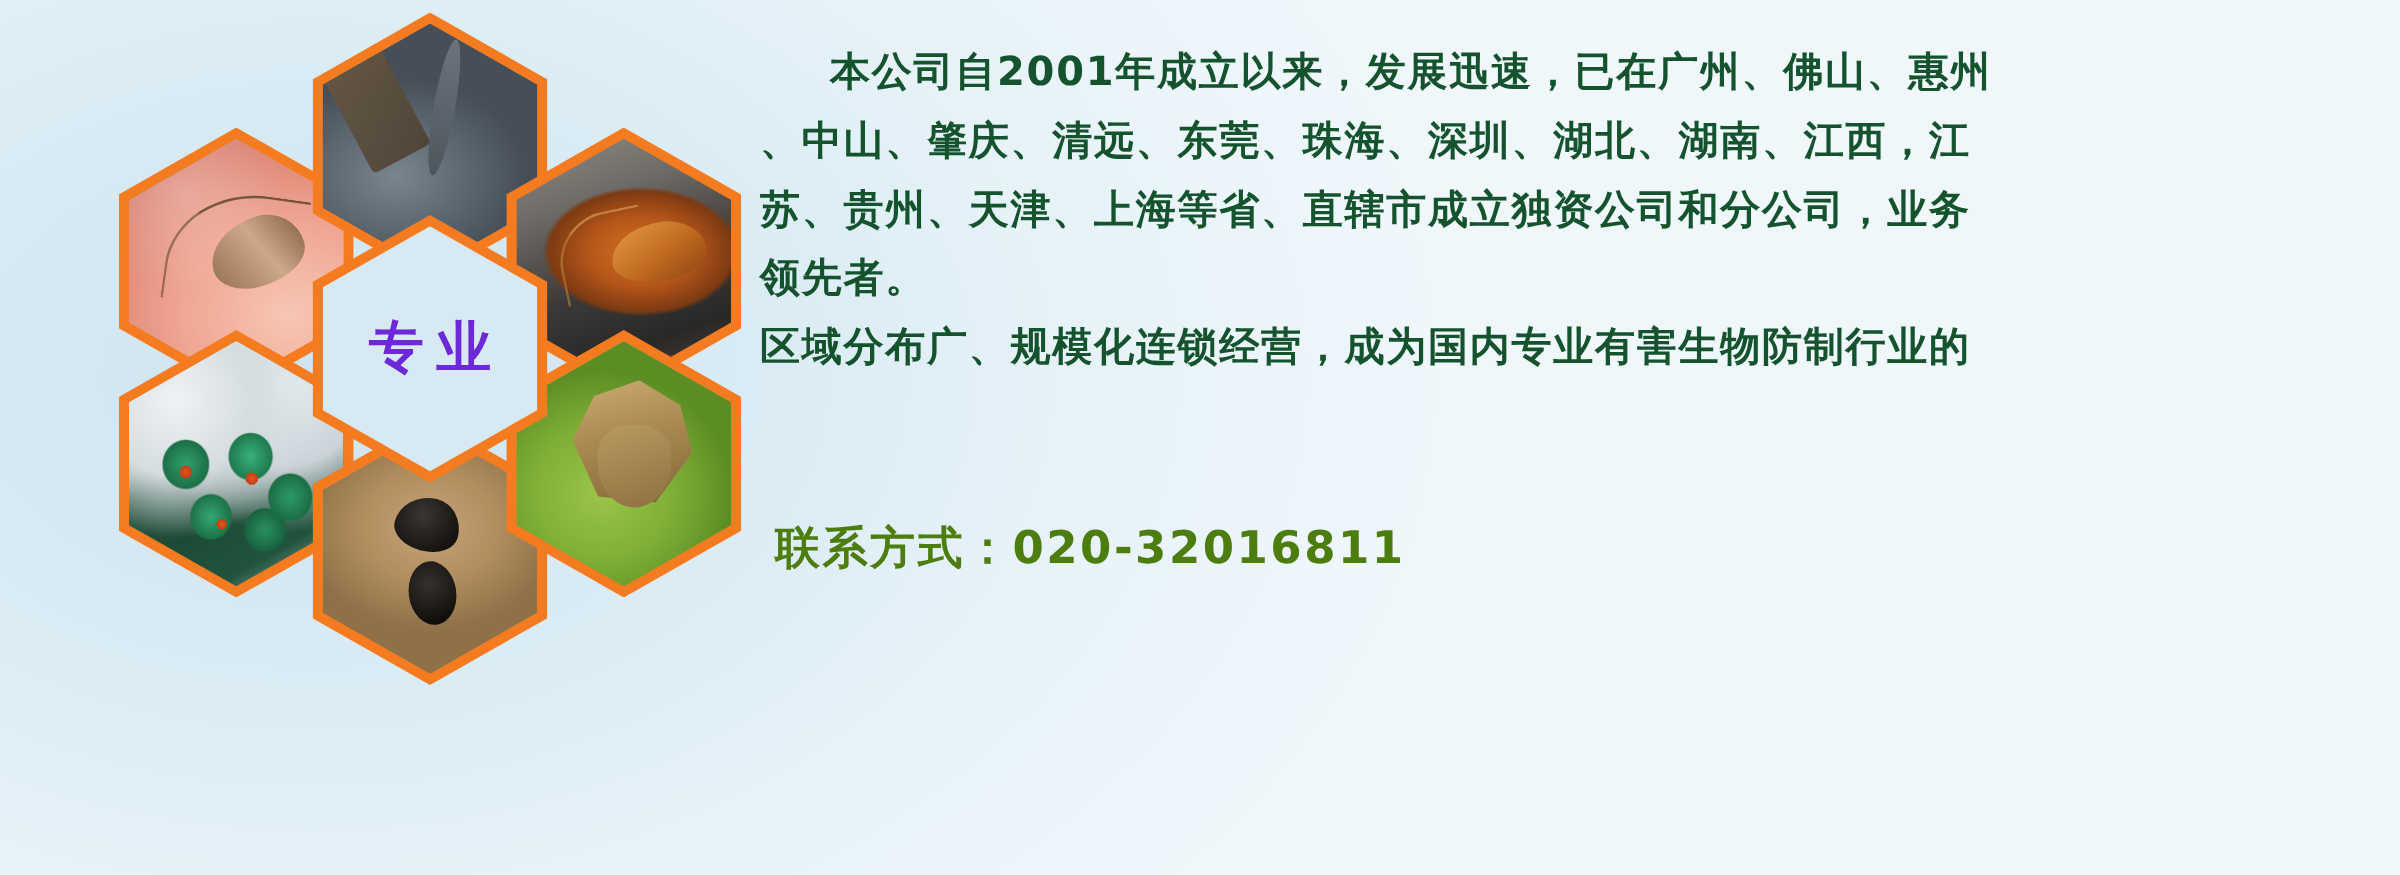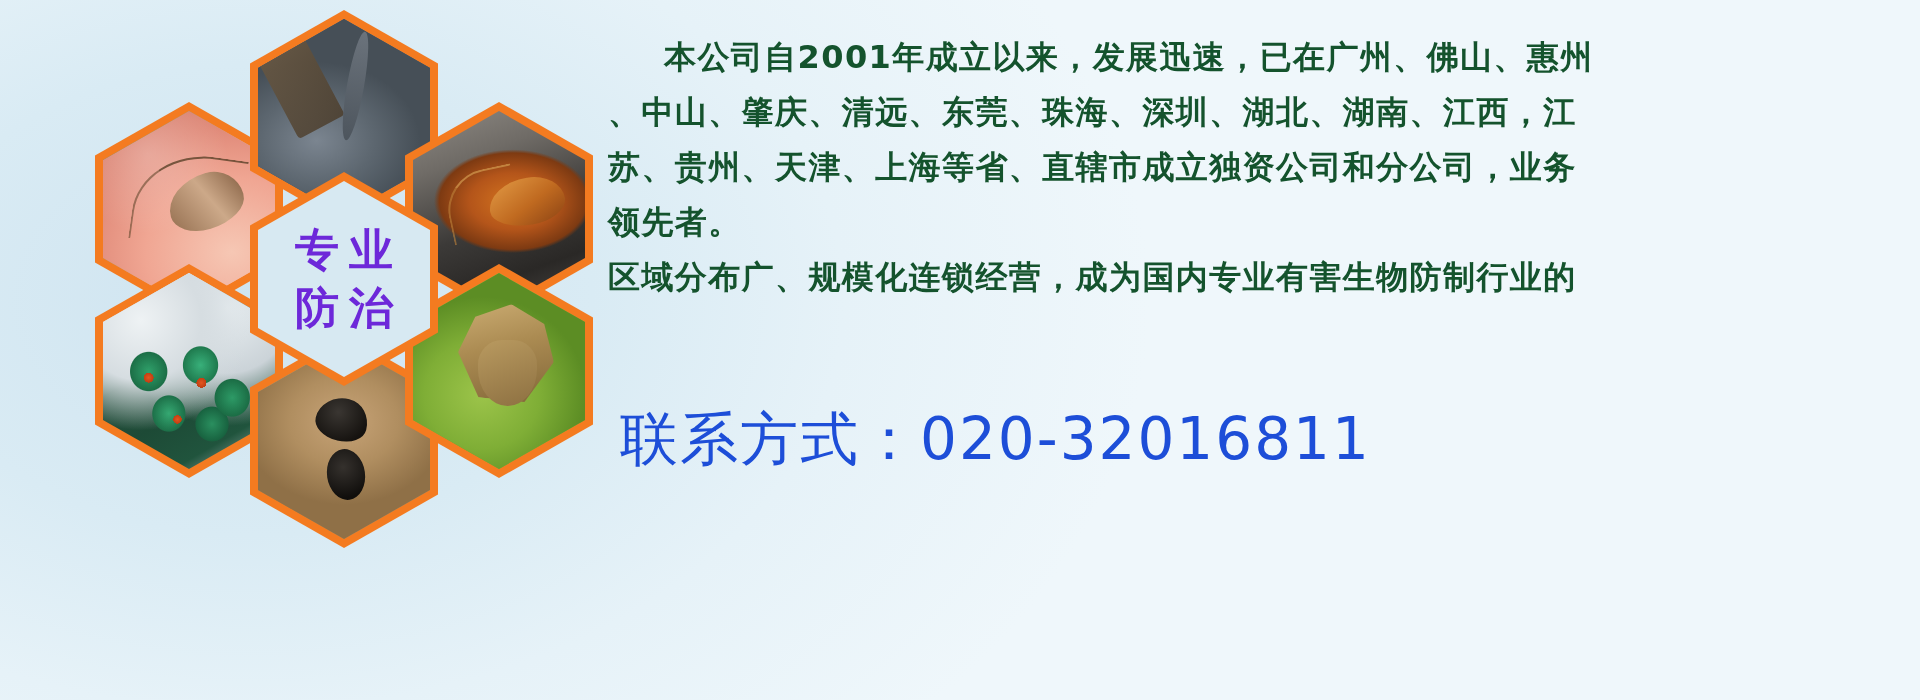--- a/index.html
+++ b/index.html
@@ -159,21 +159,21 @@
     color:#14532d;font-size:32px;line-height:55px;letter-spacing:1.4px;
     font-weight:600;text-indent:56px;
     font-family:"DejaVu Sans","Liberation Sans",sans-serif;
     white-space:nowrap;
   }
   .para .ln{display:block;text-indent:0;}
   .para .ln.first{text-indent:56px;}
 
   .contact{position:absolute;left:620px;top:400px;width:1300px;}
   .contact-line{
-    color:#1d4ed8;font-size:58px;line-height:78px;font-weight:400;
+    color:#4d7c0f;font-size:36px;line-height:78px;font-weight:700;
     letter-spacing:2px;white-space:nowrap;
     font-family:"DejaVu Sans","Liberation Sans",sans-serif;
   }
   .contact-line.second{padding-left:285px;}
 </style>
 </head>
 <body>
 
 <div class="stage">
 
@@ -211,21 +211,20 @@
 
     <div class="hex h-stink">
       <div class="inner">
         <div class="art art-stink"></div>
       </div>
     </div>
 
     <div class="hex h-center">
       <div class="inner">
         <div class="center-line">专业</div>
-        <div class="center-line">防治</div>
       </div>
     </div>
 
   </div>
 
   <div class="copy">
     <div class="para">
       <span class="ln first">本公司自2001年成立以来，发展迅速，已在广州、佛山、惠州</span>
       <span class="ln">、中山、肇庆、清远、东莞、珠海、深圳、湖北、湖南、江西，江</span>
       <span class="ln">苏、贵州、天津、上海等省、直辖市成立独资公司和分公司，业务</span>

